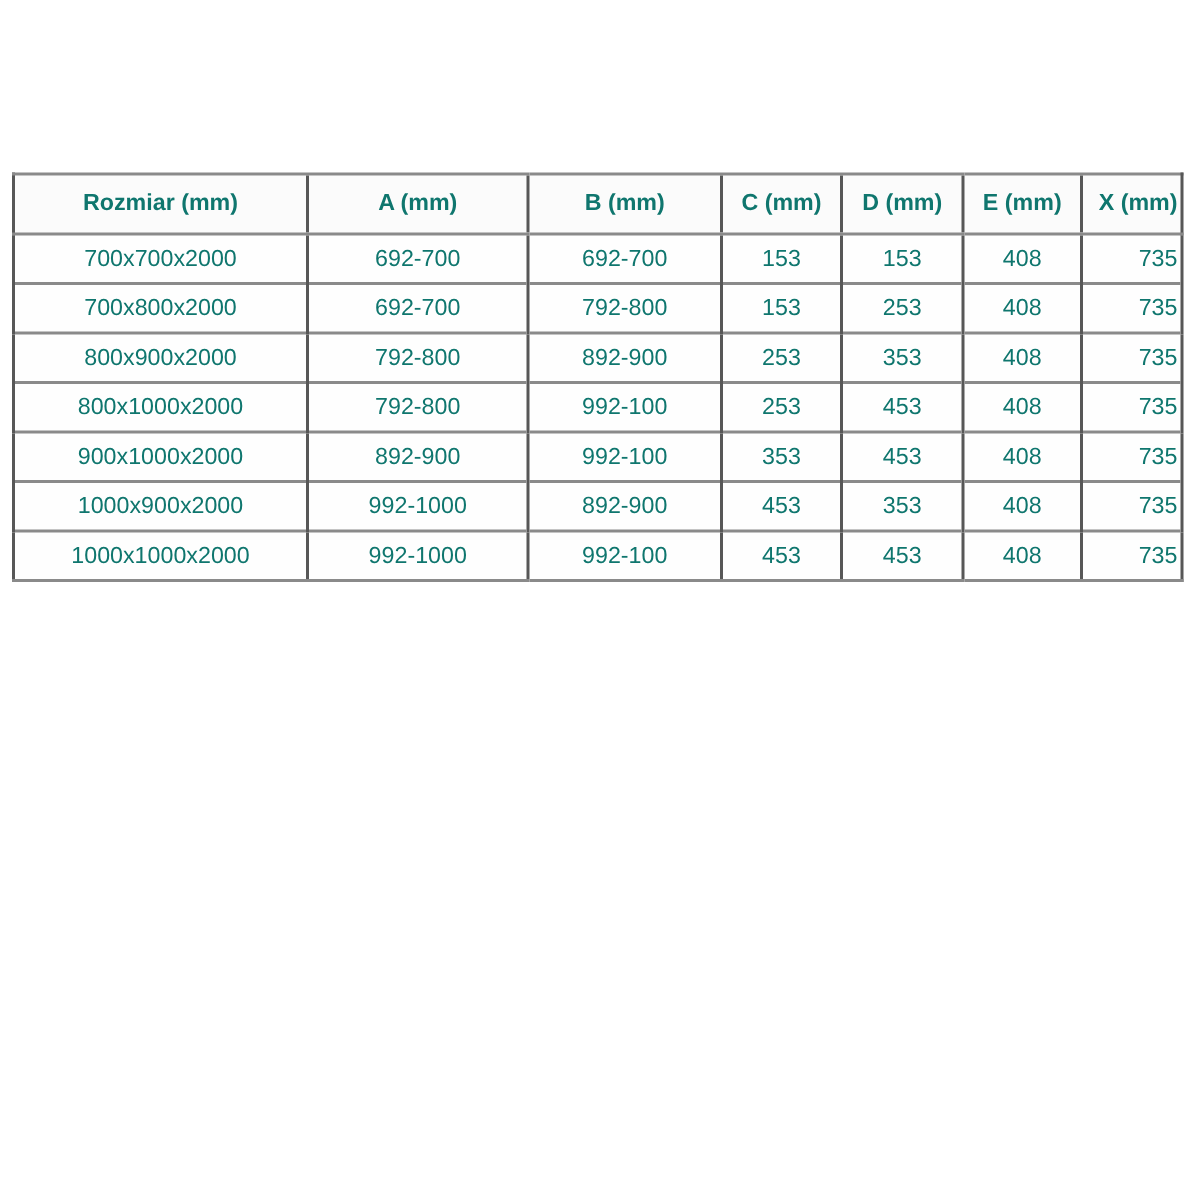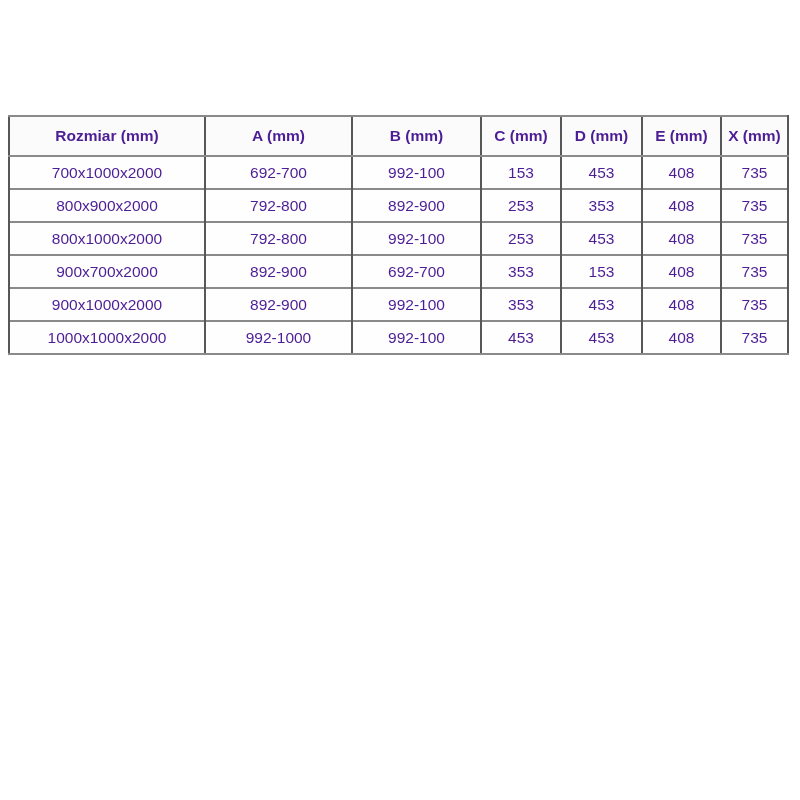--- a/index.html
+++ b/index.html
@@ -13,37 +13,37 @@
   .table-wrap {
     position: absolute;
     left: 8px;
     top: 115px;
     width: 779px;
   }
   table.dims {
     width: 100%;
     border-collapse: collapse;
     table-layout: fixed;
-    color: #4c1d95;
+    color: #0f766e;
   }
   table.dims th, table.dims td {
     border-left: 2px solid #575757;
     border-top: 2px solid #8a8a8a;
     text-align: center;
     vertical-align: middle;
     font-size: 15.5px;
     padding: 0 2px;
     background: #fefefe;
     white-space: nowrap;
     overflow: hidden;
   }
   table.dims tr > th:first-child,
   table.dims tr > td:first-child { border-left: 2px solid #575757; }
   table.dims tr > th:last-child,
-  table.dims tr > td:last-child { border-right: 2px solid #575757; }
+  table.dims tr > td:last-child { border-right: 2px solid #575757; text-align: right; }
   table.dims thead th {
     font-weight: bold;
     height: 40px;
     font-size: 15.5px;
     background: #fbfbfb;
     border-top: 2px solid #8a8a8a;
     border-bottom: 2px solid #8a8a8a;
   }
   table.dims tbody td { height: 33px; }
   table.dims tbody tr:last-child td { border-bottom: 2px solid #8a8a8a; }
@@ -76,25 +76,34 @@
           <th>A (mm)</th>
           <th>B (mm)</th>
           <th>C (mm)</th>
           <th>D (mm)</th>
           <th>E (mm)</th>
           <th>X (mm)</th>
         </tr>
     </thead>
     <tbody>
         <tr>
-          <td>700x1000x2000</td>
+          <td>700x700x2000</td>
           <td>692-700</td>
-          <td>992-100</td>
+          <td>692-700</td>
           <td>153</td>
-          <td>453</td>
+          <td>153</td>
+          <td>408</td>
+          <td>735</td>
+        </tr>
+        <tr>
+          <td>700x800x2000</td>
+          <td>692-700</td>
+          <td>792-800</td>
+          <td>153</td>
+          <td>253</td>
           <td>408</td>
           <td>735</td>
         </tr>
         <tr>
           <td>800x900x2000</td>
           <td>792-800</td>
           <td>892-900</td>
           <td>253</td>
           <td>353</td>
           <td>408</td>
@@ -103,34 +112,34 @@
         <tr>
           <td>800x1000x2000</td>
           <td>792-800</td>
           <td>992-100</td>
           <td>253</td>
           <td>453</td>
           <td>408</td>
           <td>735</td>
         </tr>
         <tr>
-          <td>900x700x2000</td>
-          <td>892-900</td>
-          <td>692-700</td>
-          <td>353</td>
-          <td>153</td>
-          <td>408</td>
-          <td>735</td>
-        </tr>
-        <tr>
           <td>900x1000x2000</td>
           <td>892-900</td>
           <td>992-100</td>
           <td>353</td>
           <td>453</td>
+          <td>408</td>
+          <td>735</td>
+        </tr>
+        <tr>
+          <td>1000x900x2000</td>
+          <td>992-1000</td>
+          <td>892-900</td>
+          <td>453</td>
+          <td>353</td>
           <td>408</td>
           <td>735</td>
         </tr>
         <tr>
           <td>1000x1000x2000</td>
           <td>992-1000</td>
           <td>992-100</td>
           <td>453</td>
           <td>453</td>
           <td>408</td>

